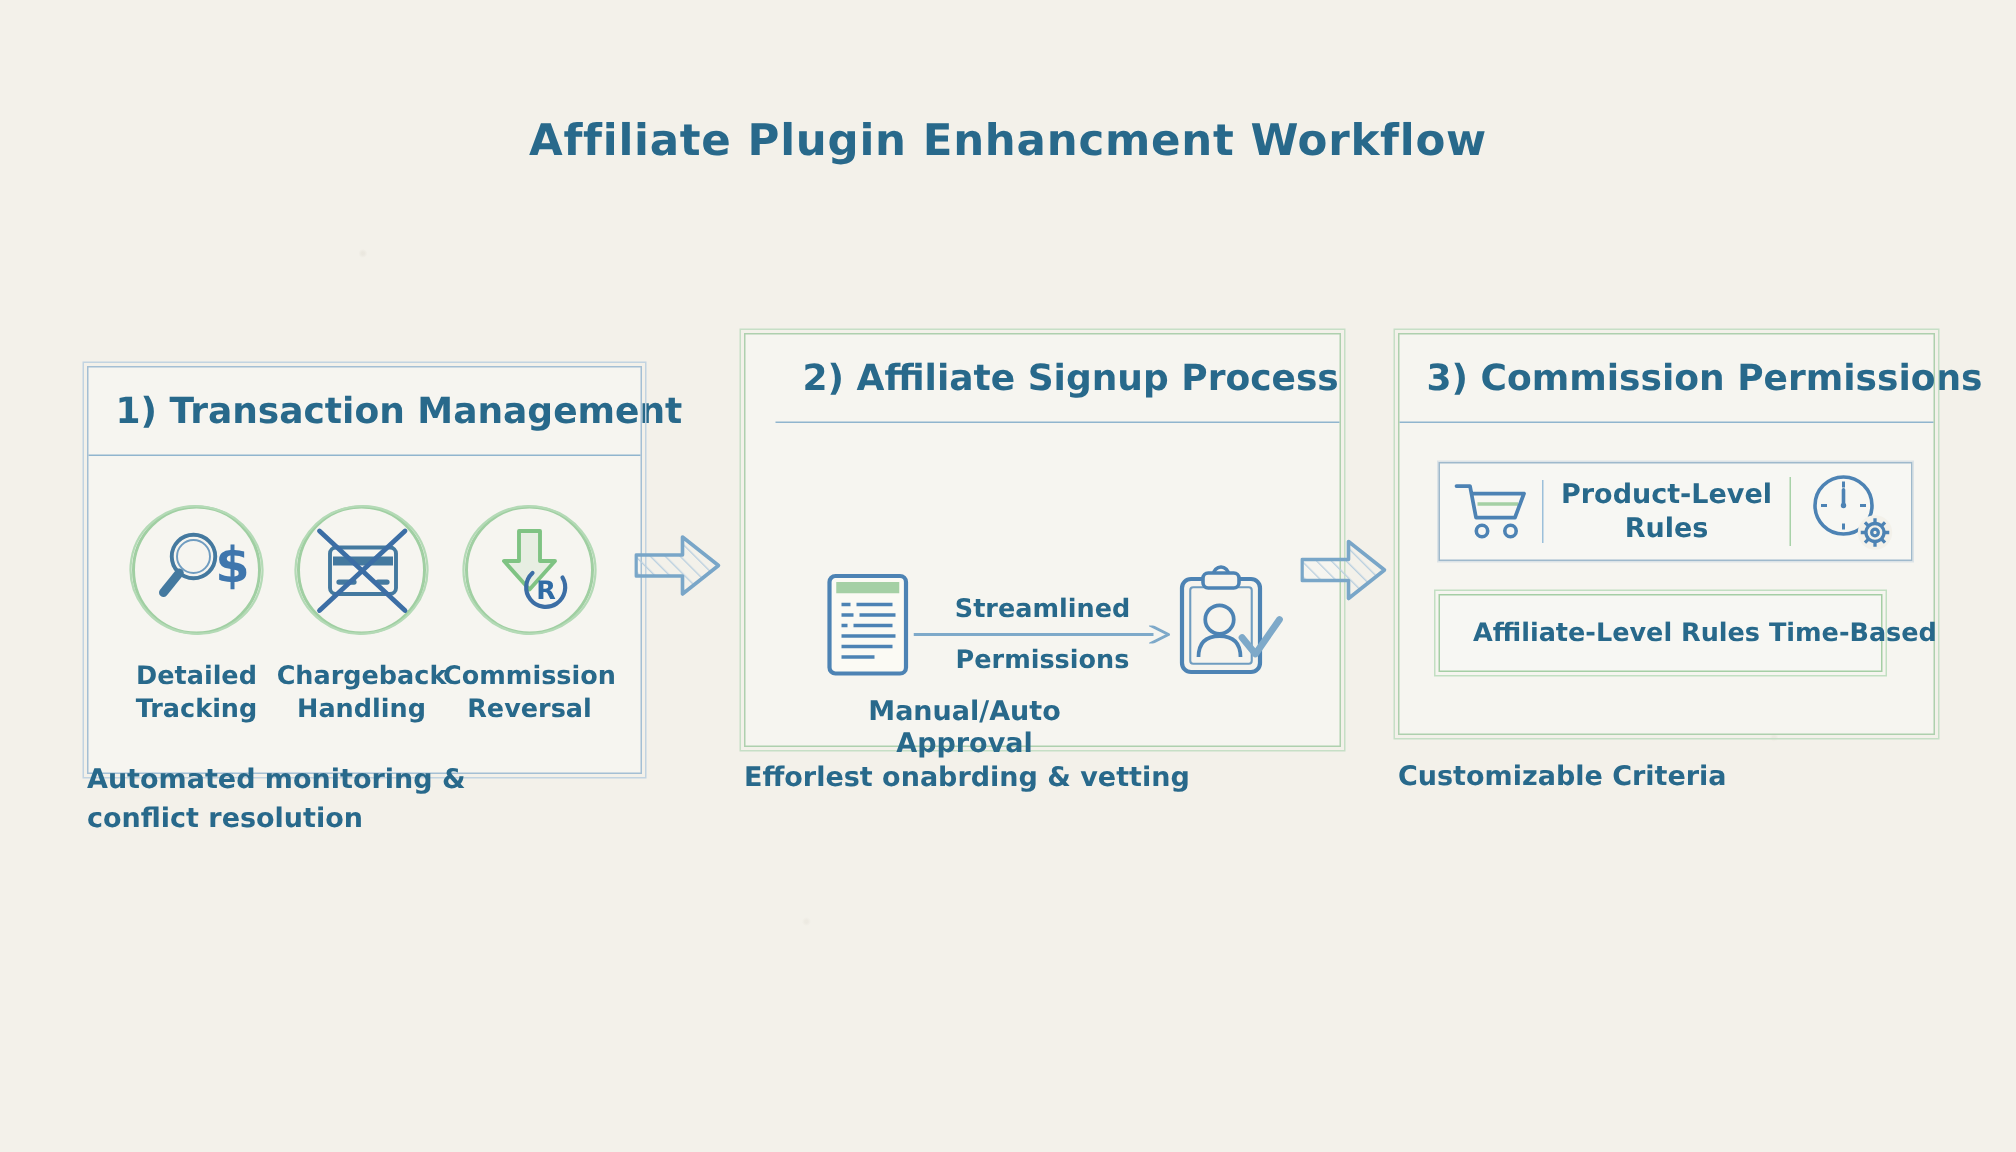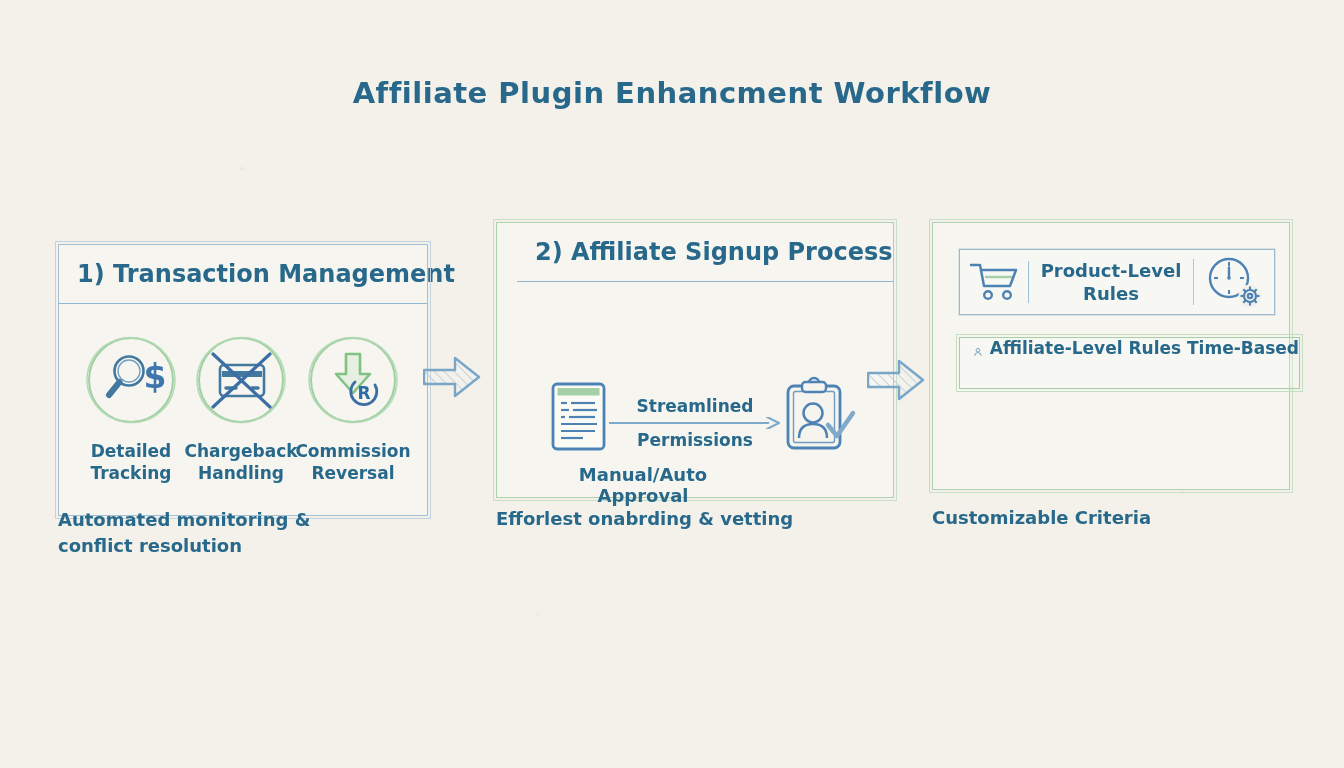--- a/index.html
+++ b/index.html
@@ -47,23 +47,23 @@
   .b3-body{position:relative;height:206px;}
   .b3-row1{position:absolute;left:26px;top:26px;width:314px;height:64px;
     border:1px solid #9fb9cc;box-shadow:0 0 0 1px rgba(173,196,214,.35);
     display:flex;align-items:center;background:rgba(255,255,255,.2);}
   .b3-cell-cart{width:68px;display:flex;align-items:center;justify-content:center;
     border-right:1.5px solid #9cc0da;}
   .b3-cell-text{flex:1;display:flex;align-items:center;justify-content:center;
     font-size:18px;font-weight:bold;color:#28698b;text-align:center;
     white-space:pre-line;line-height:23px;border-right:1.5px solid #a8d2a8;}
   .b3-cell-clock{width:80px;display:flex;align-items:center;justify-content:center;}
-  .b3-row2{position:absolute;left:26px;top:114px;width:341px;height:52px;
+  .b3-row2{position:absolute;left:26px;top:114px;width:296px;height:52px;
     border:1px solid #a5cea5;outline:1px solid #c2dfc2;outline-offset:2px;
-    display:flex;align-items:flex-start;gap:8px;padding-left:14px;box-sizing:border-box;
+    display:flex;align-items:center;gap:8px;padding-left:14px;box-sizing:border-box;
     background:rgba(255,255,255,.2);}
   .b3-row2-label{font-size:17px;font-weight:bold;color:#28698b;white-space:nowrap;}
   
   .caption{position:absolute;text-align:left;font-size:18px;font-weight:bold;
     color:#28698b;white-space:pre-line;line-height:26px;}
   #cap1{left:58px;top:507px;width:368px;}
   #cap2{left:496px;top:506px;width:376px;}
   #cap3{left:932px;top:505px;width:356px;}
   
   .flow-arrow{position:absolute;}
@@ -181,20 +181,21 @@
   <svg id="flow2" class="flow-arrow" width="58" height="52" viewBox="0 0 58 52">
     <defs>
       <pattern id="hatch2" width="7" height="7" patternUnits="userSpaceOnUse" patternTransform="rotate(-45)">
         <line x1="0" y1="0" x2="0" y2="7" stroke="#b9cfdf" stroke-width="1.8"></line>
       </pattern>
     </defs>
     <path d="M1 19 H32 V7 L56 26 L32 45 V33 H1 Z" fill="url(#hatch2)" stroke="#79a6c8" stroke-width="2.4" stroke-linejoin="round"></path>
   </svg>
 
   <div id="panel3" class="panel panel-green">
+    <div class="panel-heading">3) Commission Permissions</div>
     <div class="b3-body">
 
       <div class="b3-row1">
         <div class="b3-cell-cart">
           <svg class="icon" width="54" height="42" viewBox="0 0 54 42">
             <line x1="18" y1="16" x2="45" y2="16" stroke="#a5d0a5" stroke-width="2.4"></line>
             <path d="M4 4 H13 L17 25 H43 L49 9 H15" fill="none" stroke="#4d83b4" stroke-width="2.5" stroke-linecap="round" stroke-linejoin="round"></path>
             <circle cx="21" cy="34" r="3.8" fill="none" stroke="#4d83b4" stroke-width="2.4"></circle>
             <circle cx="40" cy="34" r="3.8" fill="none" stroke="#4d83b4" stroke-width="2.4"></circle>
           </svg>

